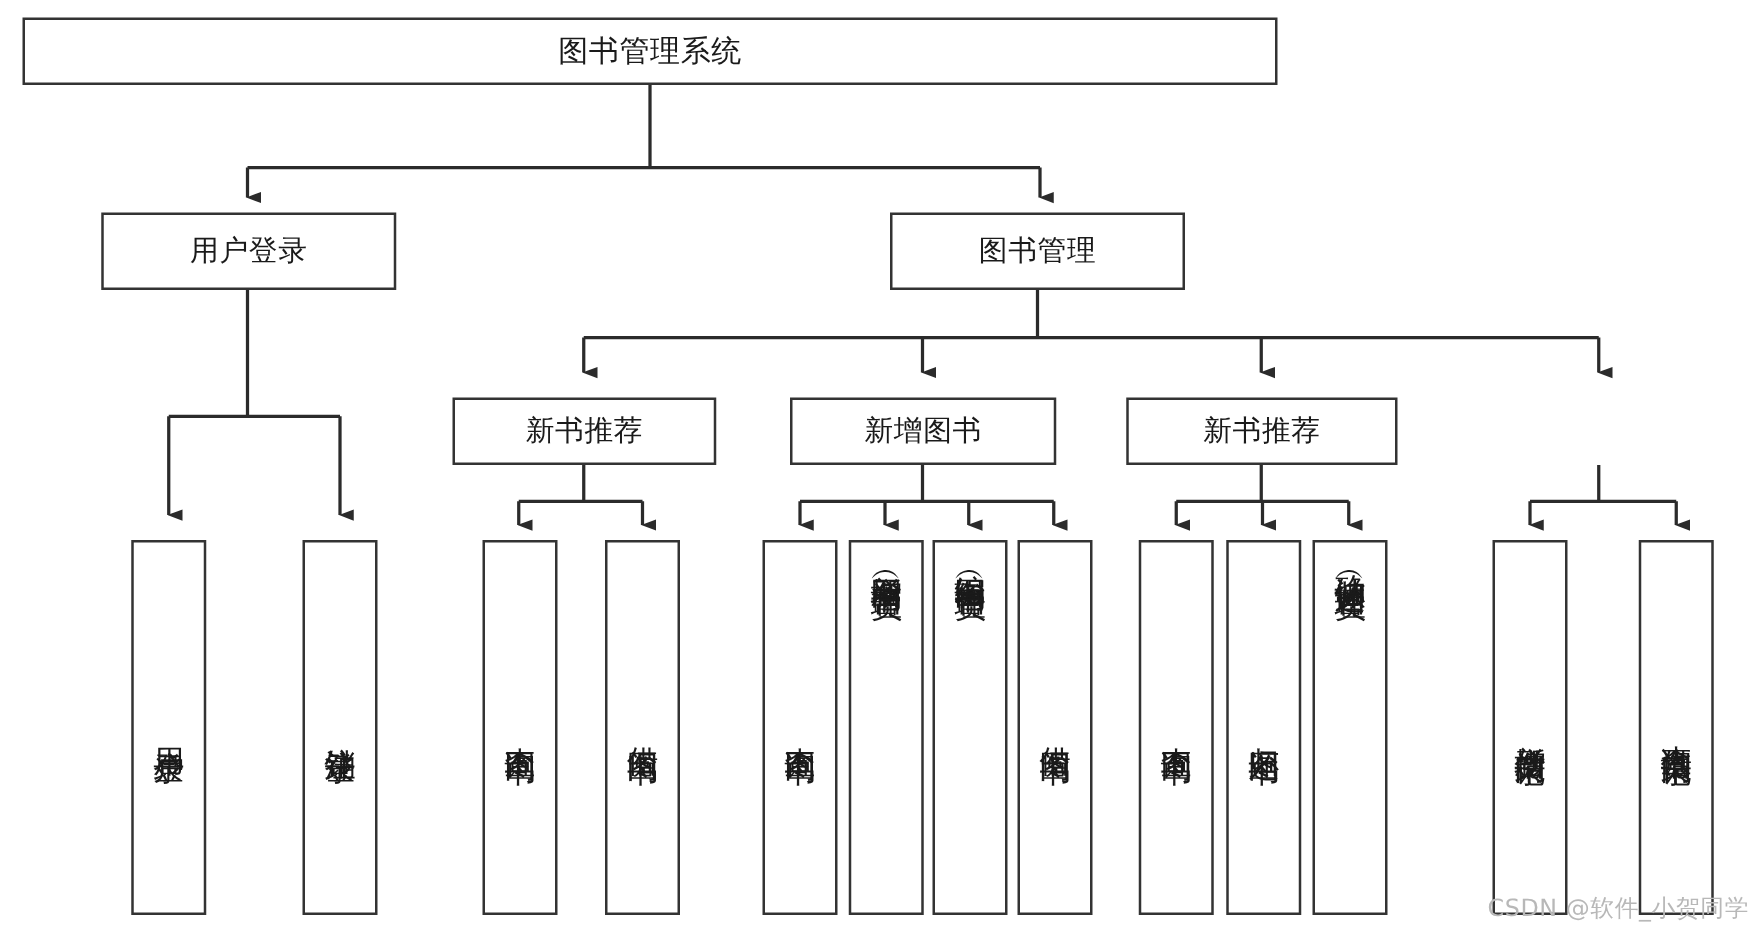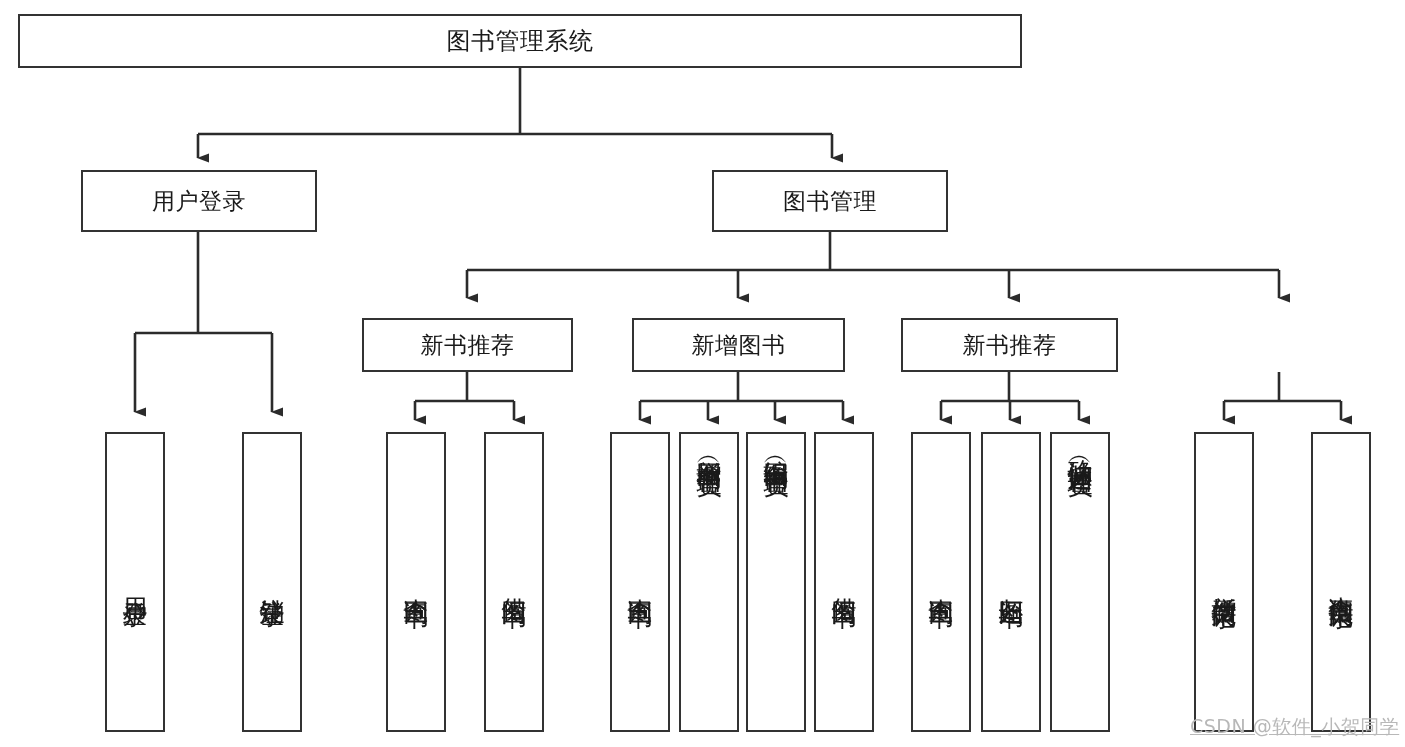--- a/index.html
+++ b/index.html
@@ -63,21 +63,20 @@
   .node-v.center-text {
     align-items: center;
     padding-top: 0;
   }
   .watermark {
     position: absolute;
     font-size: 19px;
     color: #b8b8b8;
     white-space: nowrap;
     letter-spacing: 0.5px;
-    text-decoration: underline;
   }
 </style>
 </head>
 <body>
 
 <div id="canvas">
 
   <svg class="wires" viewBox="0 0 1405 747" xmlns="http://www.w3.org/2000/svg">
     <defs>
       <marker id="arrow" viewBox="0 0 10 12" refX="5" refY="11" markerWidth="10" markerHeight="12" orient="auto-start-reverse" markerUnits="userSpaceOnUse">

